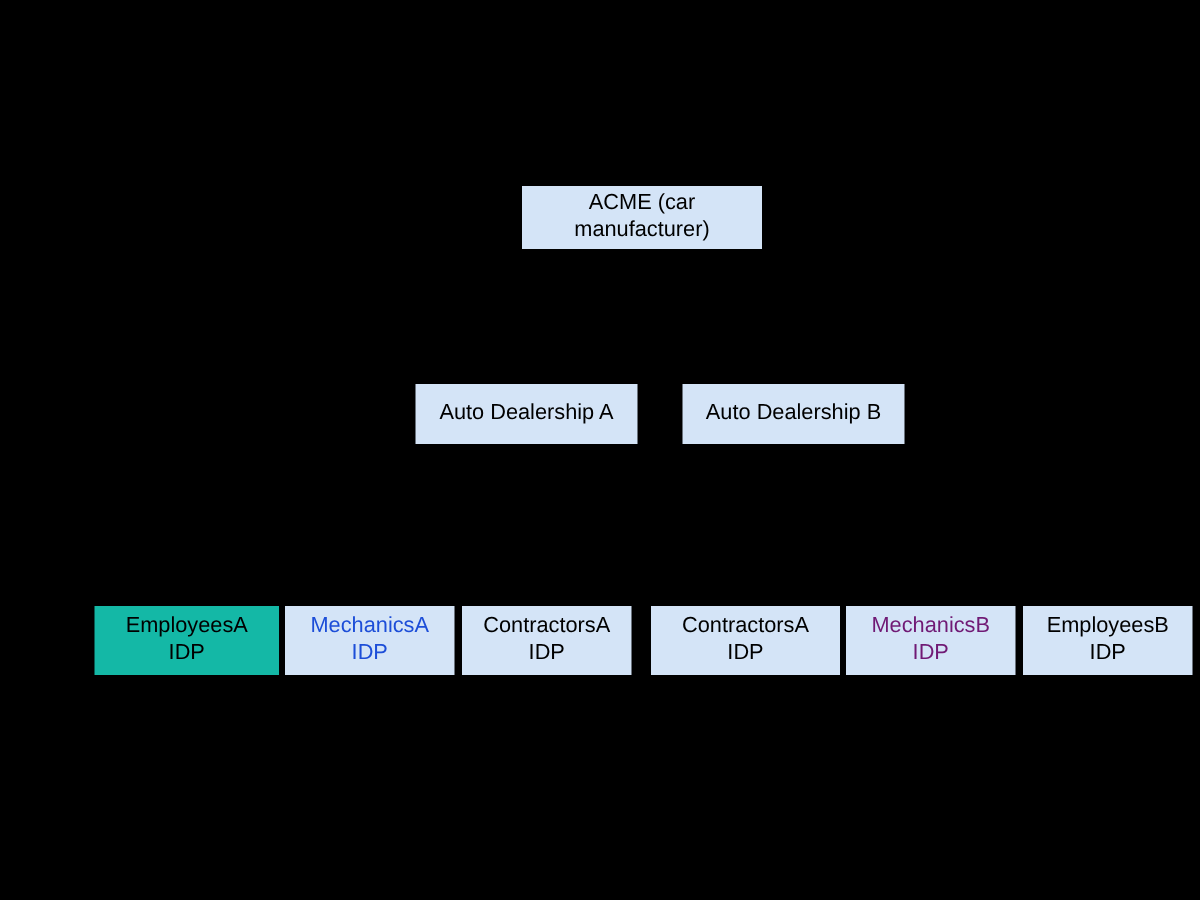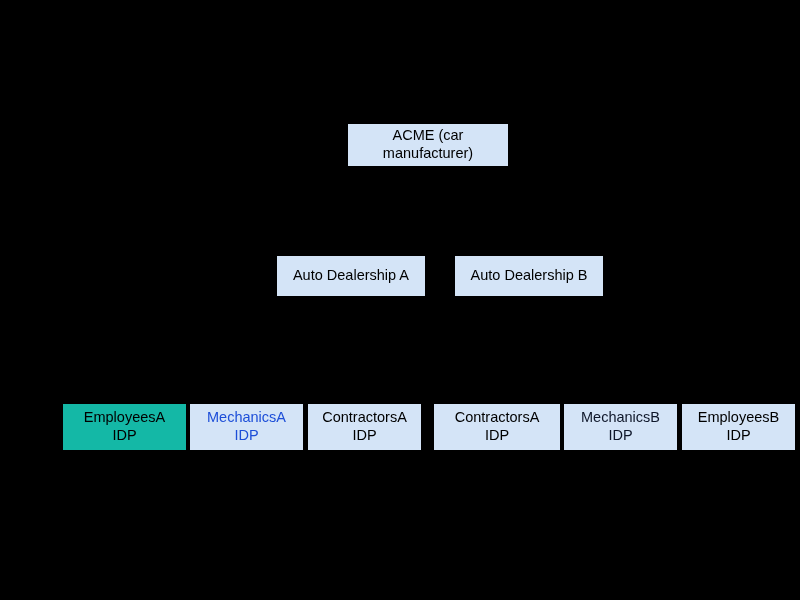--- a/index.html
+++ b/index.html
@@ -82,21 +82,21 @@
   <div class="node tier-leaf" id="node-t3-2" style="left: 308px; top: 404px; width: 113px; height: 46px; background: rgb(212, 228, 247); color: rgb(0, 0, 0);">
     <span class="node-label">ContractorsA
 IDP</span>
   </div>
 
   <div class="node tier-leaf" id="node-t3-3" style="left: 434px; top: 404px; width: 126px; height: 46px; background: rgb(212, 228, 247); color: rgb(0, 0, 0);">
     <span class="node-label">ContractorsA
 IDP</span>
   </div>
 
-  <div class="node tier-leaf" id="node-t3-4" style="left: 564px; top: 404px; width: 113px; height: 46px; background: rgb(212, 228, 247); color: #0f172a;">
+  <div class="node tier-leaf" id="node-t3-4" style="left: 564px; top: 404px; width: 113px; height: 46px; background: rgb(212, 228, 247); color: #701a75;">
     <span class="node-label">MechanicsB
 IDP</span>
   </div>
 
   <div class="node tier-leaf" id="node-t3-5" style="left: 682px; top: 404px; width: 113px; height: 46px; background: rgb(212, 228, 247); color: rgb(0, 0, 0);">
     <span class="node-label">EmployeesB
 IDP</span>
   </div>
 
 </div>

